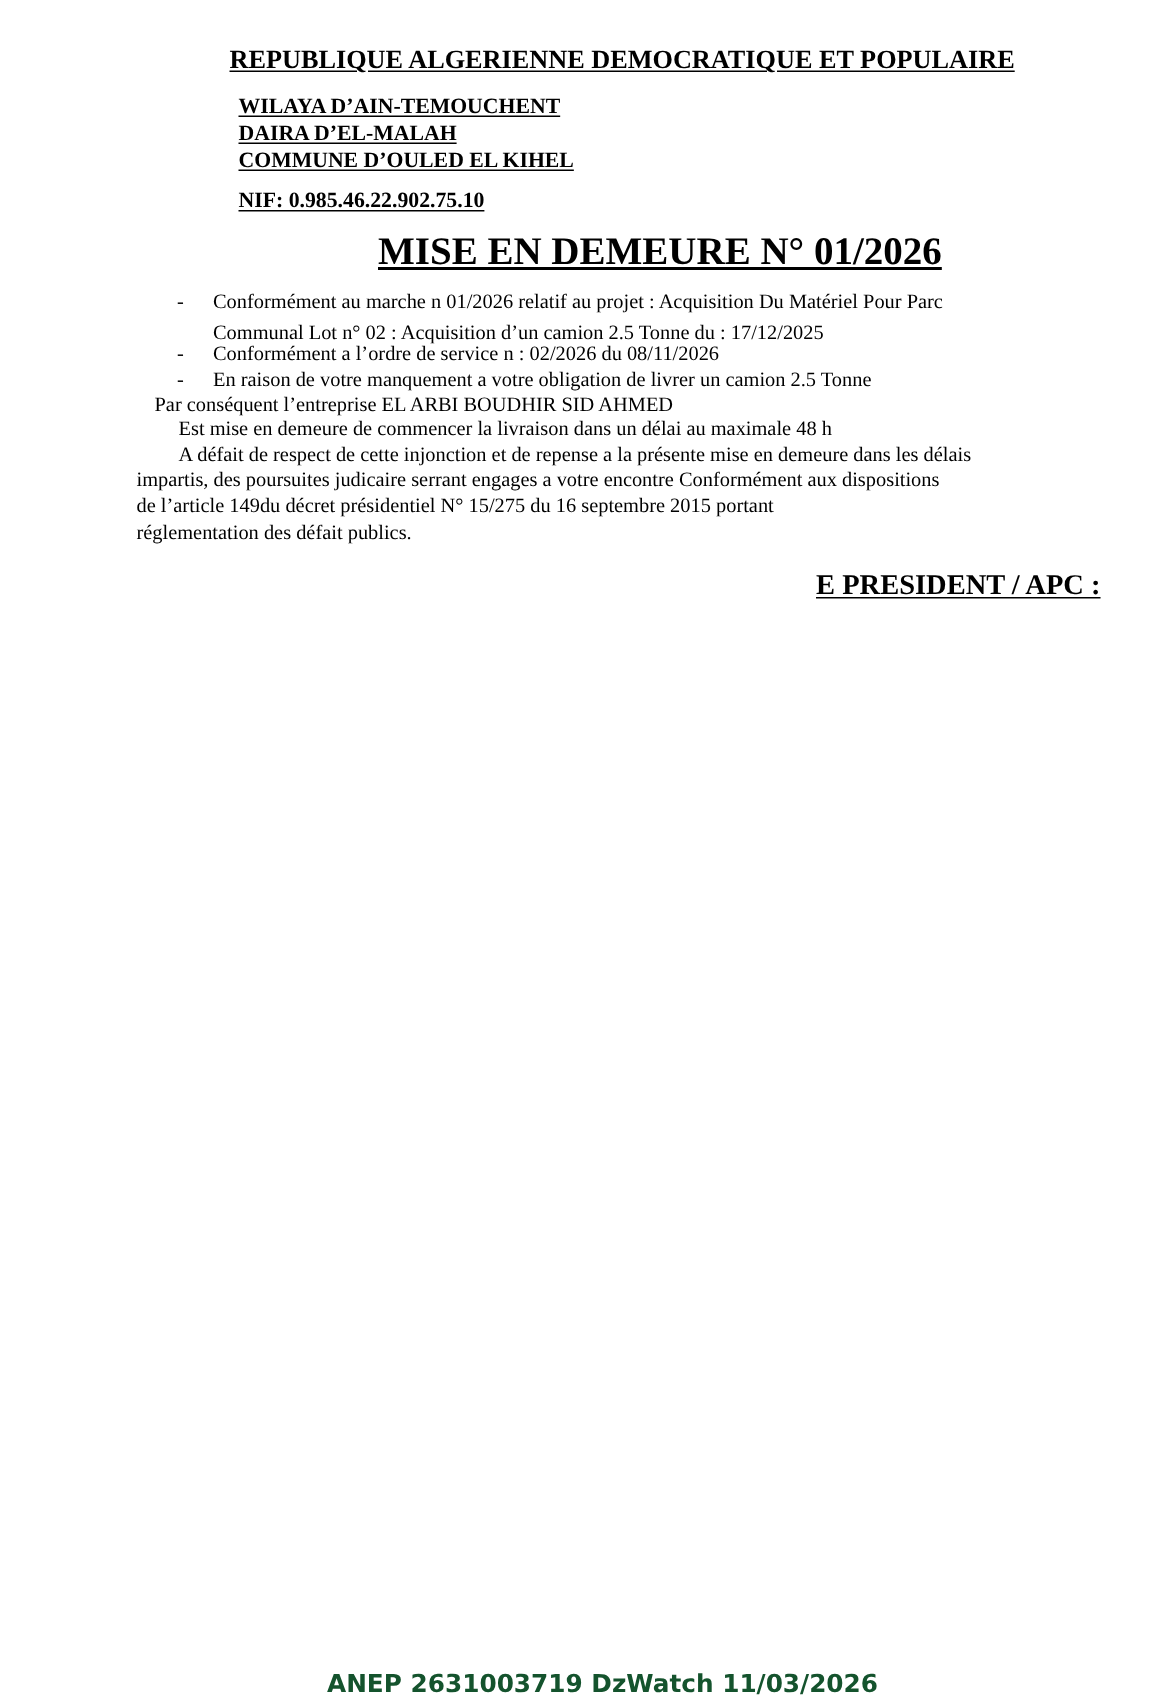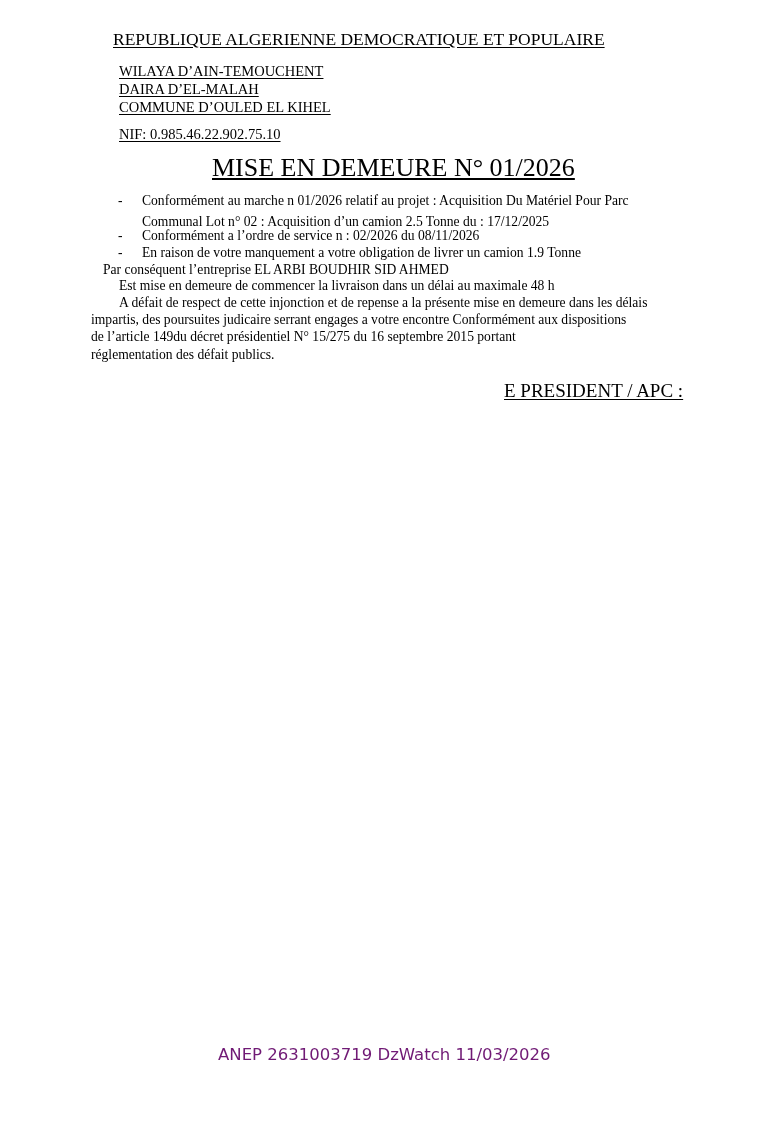--- a/index.html
+++ b/index.html
@@ -2,31 +2,31 @@
 <html><head>
   <meta charset="utf-8">
   <style>
     html, body { margin: 0; padding: 0; }
     body {
       width: 768px; height: 1138px; background: #ffffff; position: relative;
       font-family: "Liberation Serif", "DejaVu Serif", serif; color: #000; overflow: hidden;
     }
     .abs { position: absolute; white-space: nowrap; }
     .u { text-decoration: underline; text-underline-offset: 2px; }
-    .b { font-weight: normal; }
+    .b { font-weight: bold; margin-left: 40px; }
     .rep { left: 113px; top: 29px; font-size: 17.5px; }
     .hdr { left: 119px; font-size: 14.5px; line-height: 17px; }
     .title { left: 212px; top: 153px; font-size: 26px; }
     .body { font-size: 13.6px; line-height: 17px; }
     .dash { left: 118px; }
     .itm { left: 142px; }
     .sig { left: 504px; top: 380px; font-size: 19px; }
     .stamp {
-      left: 218px; top: 1045px; font-size: 16.5px; color: #701a75;
-      font-family: "DejaVu Sans", "Liberation Sans", sans-serif; font-weight: normal;
+      left: 218px; top: 1113px; font-size: 16.5px; color: #14532d;
+      font-family: "DejaVu Sans", "Liberation Sans", sans-serif; font-weight: bold;
     }
   </style>
 </head>
 <body>
 
 <div>
   <div class="abs rep b u">REPUBLIQUE ALGERIENNE DEMOCRATIQUE ET POPULAIRE</div>
 
   <div class="abs hdr b u" style="top:63px">WILAYA D’AIN-TEMOUCHENT</div>
   <div class="abs hdr b u" style="top:81px">DAIRA D’EL-MALAH</div>
@@ -37,21 +37,21 @@
 
   <div>
     <span class="abs body dash" style="top:192px">-</span>
     <span class="abs body itm" style="top:192px">Conformément au marche  n 01/2026 relatif au projet : Acquisition Du Matériel Pour Parc</span>
     <span class="abs body itm" style="top:213px">Communal  Lot n° 02 : Acquisition d’un camion 2.5 Tonne  du : 17/12/2025</span>
 
     <span class="abs body dash" style="top:227px">-</span>
     <span class="abs body itm" style="top:227px">Conformément a l’ordre de service n : 02/2026 du 08/11/2026</span>
 
     <span class="abs body dash" style="top:244px">-</span>
-    <span class="abs body itm" style="top:244px">En raison de votre manquement  a votre obligation de livrer un camion 1.9 Tonne</span>
+    <span class="abs body itm" style="top:244px">En raison de votre manquement  a votre obligation de livrer un camion 2.5 Tonne</span>
   </div>
 
   <div class="abs body" style="left:103px; top:261px">Par conséquent l’entreprise EL ARBI BOUDHIR SID AHMED</div>
   <div class="abs body" style="left:119px; top:277px">Est mise en demeure de commencer la livraison dans un délai au maximale 48 h</div>
 
   <div>
     <div class="abs body" style="left:119px; top:294px">A défait de respect de cette injonction  et de repense a la présente mise en demeure dans les délais</div>
     <div class="abs body" style="left:91px; top:311px">impartis, des poursuites judicaire serrant engages a votre encontre  Conformément aux dispositions</div>
     <div class="abs body" style="left:91px; top:328px">de l’article 149du décret présidentiel  N° 15/275  du 16 septembre 2015 portant</div>
     <div class="abs body" style="left:91px; top:346px">réglementation des défait publics.</div>

